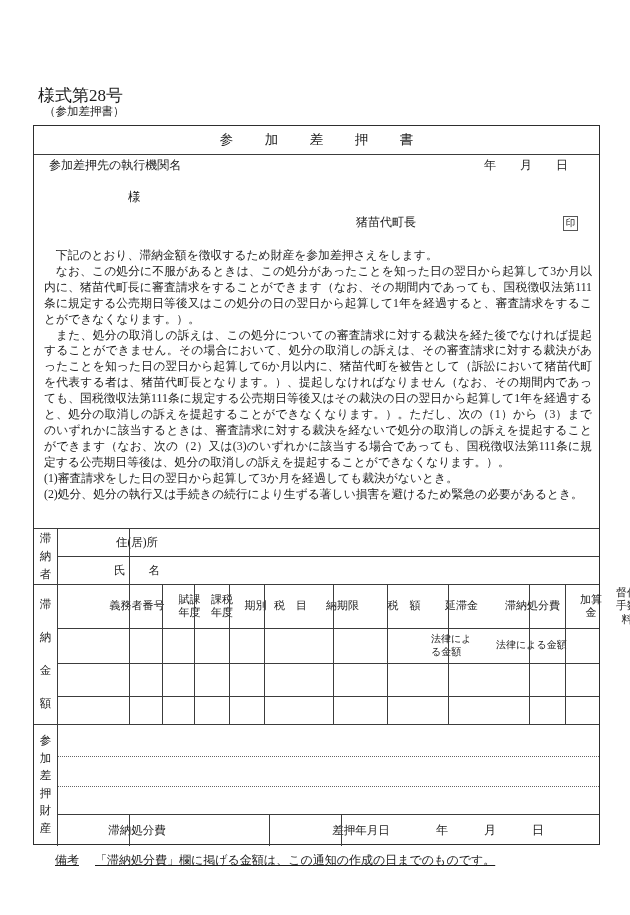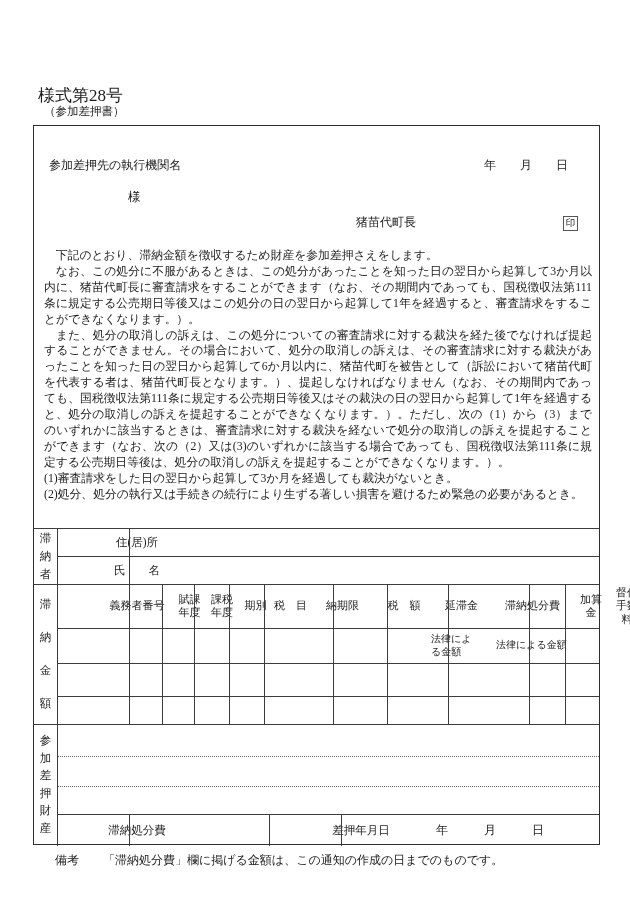--- a/index.html
+++ b/index.html
@@ -38,30 +38,31 @@
   #body-text {
     position:absolute; left:10px; top:122px; width:548px;
     font-size:11.8px; line-height:15.9px; text-align:justify;
   }
   #body-text p { margin:0; }
   #seal-box {
     position:absolute; left:529px; top:90px; width:15px; height:15px;
     border:1px solid #555; display:flex; align-items:center; justify-content:center;
     font-size:9.5px; box-sizing:border-box;
   }
-  #remarks { position:absolute; left:55px; top:852px; font-size:12px; display:flex; gap:24px; }
+  #remarks { position:absolute; left:55px; top:852px; font-size:12px; display:flex; gap:16px;text-decoration:underline; }
 </style>
 </head>
 <body>
 
 <div class="abs" style="left:38px;top:84px;font-size:17px">様式第28号</div>
 <div class="abs" style="left:44px;top:104px;font-size:11.5px">（参加差押書）</div>
 
 <div id="form-box">
 
+  <div id="title-row">参　加　差　押　書</div>
 
   <div class="abs" style="left:15px;top:31px;font-size:12px">参加差押先の執行機関名</div>
   <div class="abs" style="top:31px;right:31px;font-size:12px">年　　月　　日</div>
   <div class="abs" style="left:94px;top:63px;font-size:12.5px">様</div>
   <div class="abs" style="left:322px;top:88px;font-size:12px">猪苗代町長</div>
   <div id="seal-box">印</div>
 
   <div id="body-text">
     <p>　下記のとおり、滞納金額を徴収するため財産を参加差押さえをします。</p>
     <p>　なお、この処分に不服があるときは、この処分があったことを知った日の翌日から起算して3か月以内に、猪苗代町長に審査請求をすることができます（なお、その期間内であっても、国税徴収法第111条に規定する公売期日等後又はこの処分の日の翌日から起算して1年を経過すると、審査請求をすることができなくなります。）。</p>

